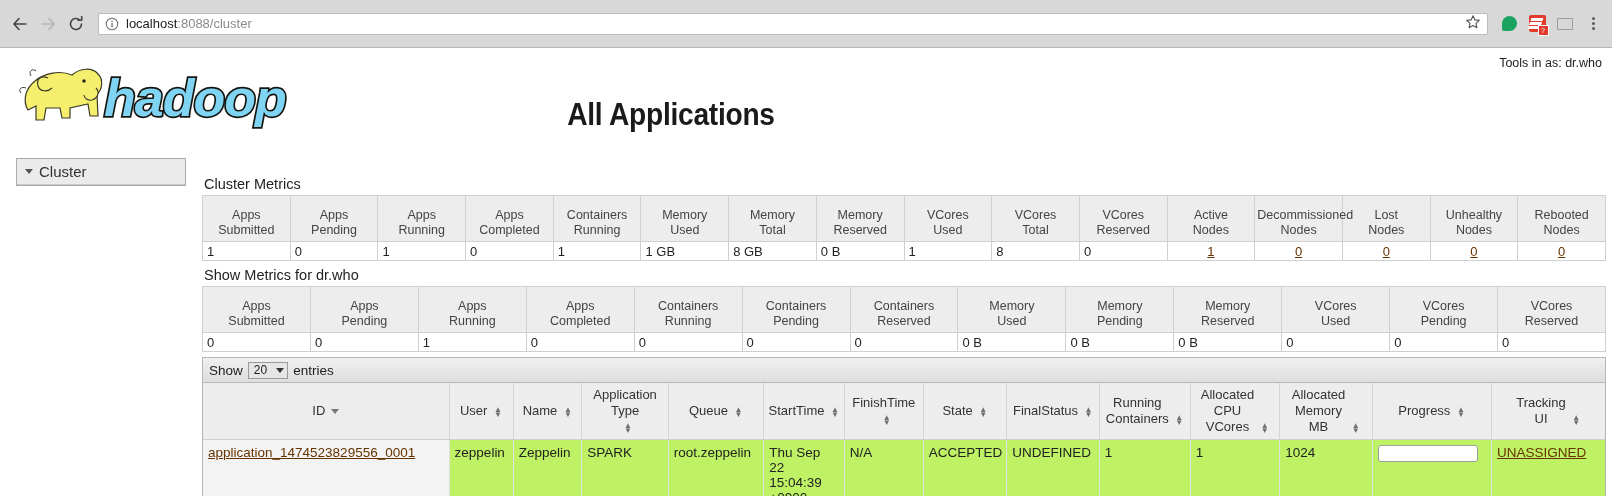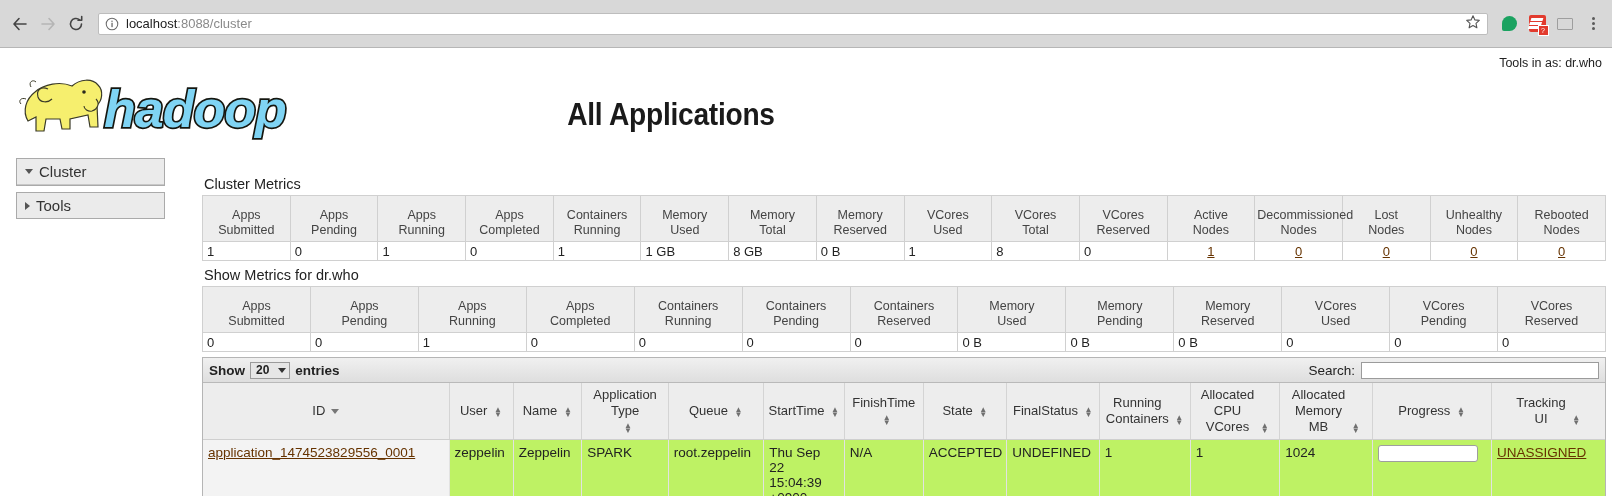--- a/index.html
+++ b/index.html
@@ -36,35 +36,35 @@
   .ext-hangouts { width:15px;height:15px;background:#1aa260;border-radius:50% 50% 50% 2px; position:relative;}
   .ext-red { width:17px;height:17px;background:#e23b2e;border-radius:2px;position:relative;}
   .ext-red:before{content:"";position:absolute;left:2px;top:3px;width:12px;height:2.5px;background:#fff;transform:skewX(-18deg);box-shadow:0 4px 0 #fff,0 8px 0 #fff;}
   .ext-red:after{content:"?";position:absolute;right:-3px;bottom:-4px;width:9px;height:9px;background:#e23b2e;color:#fff;font-size:7px;line-height:9px;text-align:center;border:1px solid #fff;}
   .ext-cast { width:16px;height:12px;border:1.6px solid #9e9e9e;border-radius:1px;}
   .kebab { color:#5a5a5a; font-size:15px; letter-spacing:0; line-height:5px; text-align:center; }
   .kebab div{width:3px;height:3px;background:#5a5a5a;border-radius:50%;margin:2px auto;}
 
   
   .page { position:relative; height:466px; background:#fff; }
-  .logo-wrap { position:absolute; left:8px; top:11px; width:300px; height:88px; }
+  .logo-wrap { position:absolute; left:8px; top:0; width:300px; height:88px; }
   .logged-in {
     position:absolute; right:10px; top:8px;
     font-size:12.5px; color:#222;
   }
   .page-title {
     position:absolute; left:0; right:0; top:48px;
     text-align:center; font-size:32px; font-weight:bold; color:#1a1a1a;
     letter-spacing:-0.3px;
     font-family:"Liberation Sans", sans-serif;
     transform: translateX(-135px) scaleX(0.88);
   }
 
   
-  .sidebar { position:absolute; left:16px; top:110px; width:149px; }
+  .sidebar { position:absolute; left:16px; top:110px; width:170px; }
   .panel {
     border:1px solid #aaa; background:#fff;
   }
   .panel-head {
     background:#ebebeb; border-bottom:1px solid #c8c8c8;
     padding:4px 8px; font-size:15px; color:#333;
     display:flex; align-items:center; gap:6px;
   }
   .tri-down { width:0;height:0;border-left:4px solid transparent;border-right:4px solid transparent;border-top:5px solid #555; }
   .tri-right { width:0;height:0;border-top:4px solid transparent;border-bottom:4px solid transparent;border-left:5px solid #555; }
@@ -96,21 +96,21 @@
   .lnk { color:#663300; text-decoration:underline; }
 
   
   .dt-wrap { margin-top:5px; border:1px solid #b5b5b5; }
   .dt-toolbar {
     background:linear-gradient(#f0f0f0,#dedede);
     border-bottom:1px solid #b9b9b9;
     height:25px; display:flex; align-items:center; padding:0 6px;
     font-size:13.5px; color:#222;
   }
-  .dt-length { display:flex; align-items:center; gap:5px;font-weight:bold; }
+  .dt-length { display:flex; align-items:center; gap:5px; }
   .sel {
     border:1px solid #9b9b9b; background:#e6e6e6; height:17px;
     font-size:12px; display:inline-flex; align-items:center;
     padding:0 3px 0 5px; gap:9px; color:#222;
   }
   .sel .caret { width:0;height:0;border-left:4px solid transparent;border-right:4px solid transparent;border-top:5px solid #333; }
   .dt-filter { margin-left:auto; display:flex; align-items:center; gap:6px; }
   .dt-filter input {
     width:238px; height:17px; border:1px solid #9b9b9b; background:#fff;
     font-size:12px; padding:0 3px;
@@ -221,26 +221,20 @@
   </div>
 
   <div class="logged-in">Tools in as: dr.who</div>
   <div class="page-title">All Applications</div>
 
   <div class="sidebar">
     <div class="panel">
       <div class="panel-head">
         <span class="tri-down"></span>
         <span>Cluster</span>
-      </div>
-    </div>
-    <div class="panel tools-panel">
-      <div class="panel-head" style="border-bottom:none">
-        <span class="tri-right"></span>
-        <span>Tools</span>
       </div>
     </div>
   </div>
 
   <div class="main">
 
     <div class="section-title">Cluster Metrics</div>
     <table class="metrics-table">
       <thead>
           <tr id="cm-head">
@@ -324,24 +318,20 @@
 
     <div class="dt-wrap">
       <div class="dt-toolbar">
         <div class="dt-length">
           <span>Show</span>
           <span class="sel">
             <span>20</span>
             <span class="caret"></span>
           </span>
           <span>entries</span>
-        </div>
-        <div class="dt-filter">
-          <span>Search:</span>
-          <input type="text" placeholder="" style="">
         </div>
       </div>
 
       <table class="apps">
         <colgroup>
           <col style="width:16.5%">
             <col style="width:4.3%">
             <col style="width:4.6%">
             <col style="width:5.8%">
           <col style="width:6.4%">

